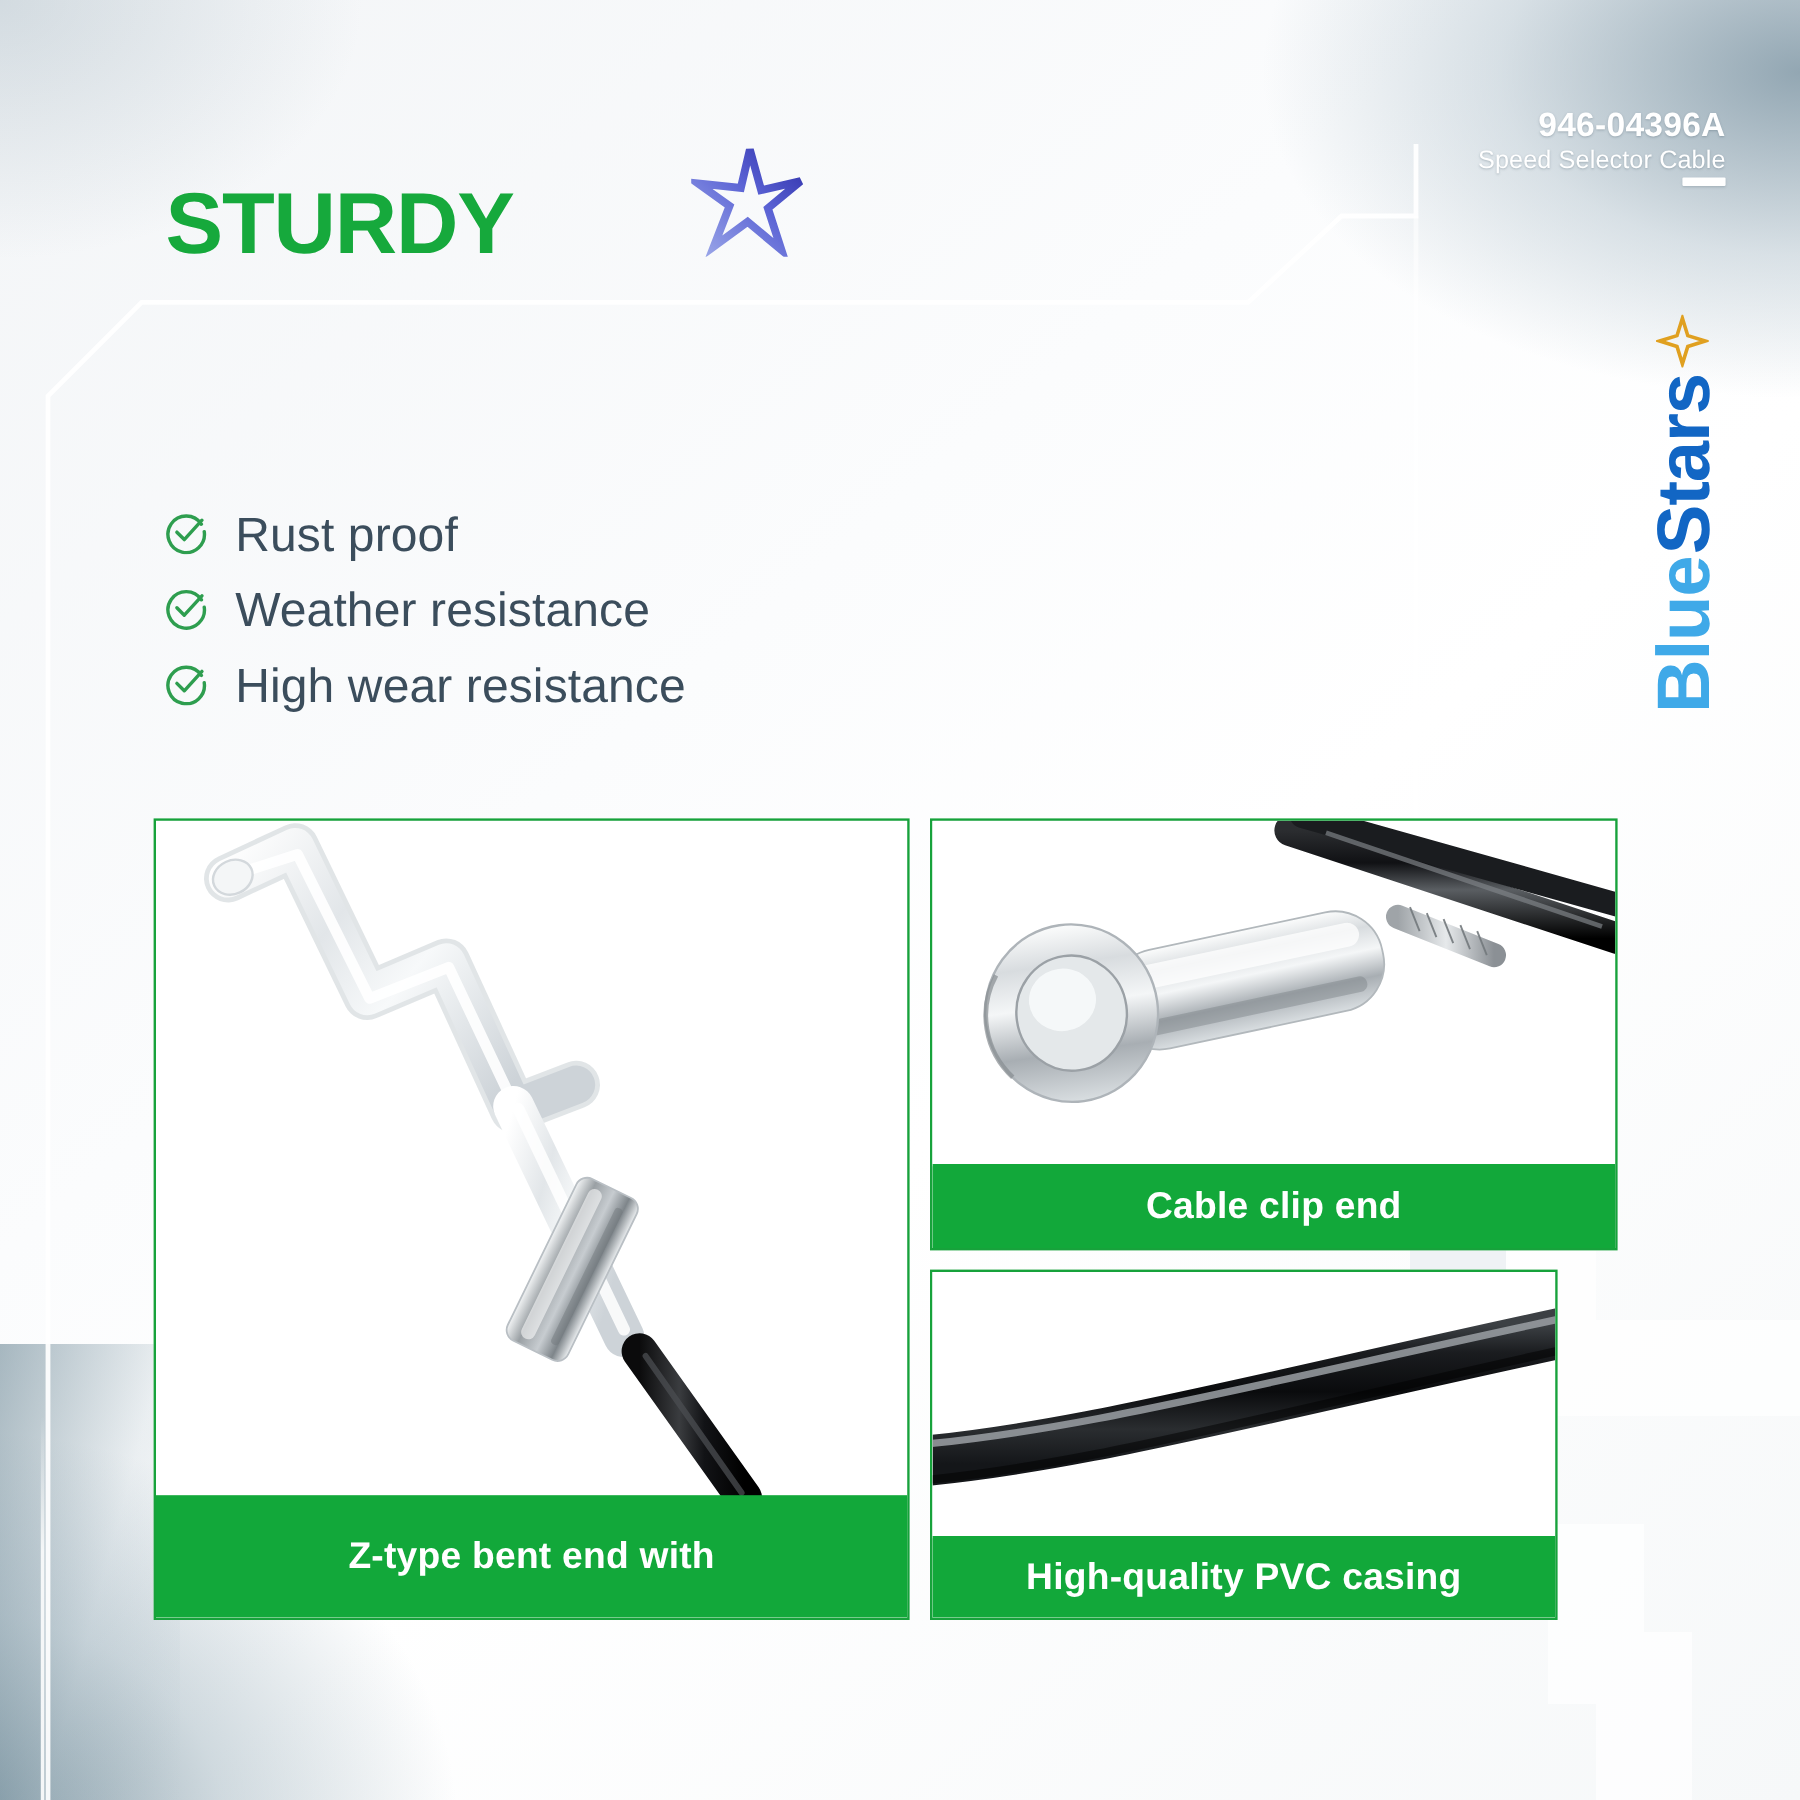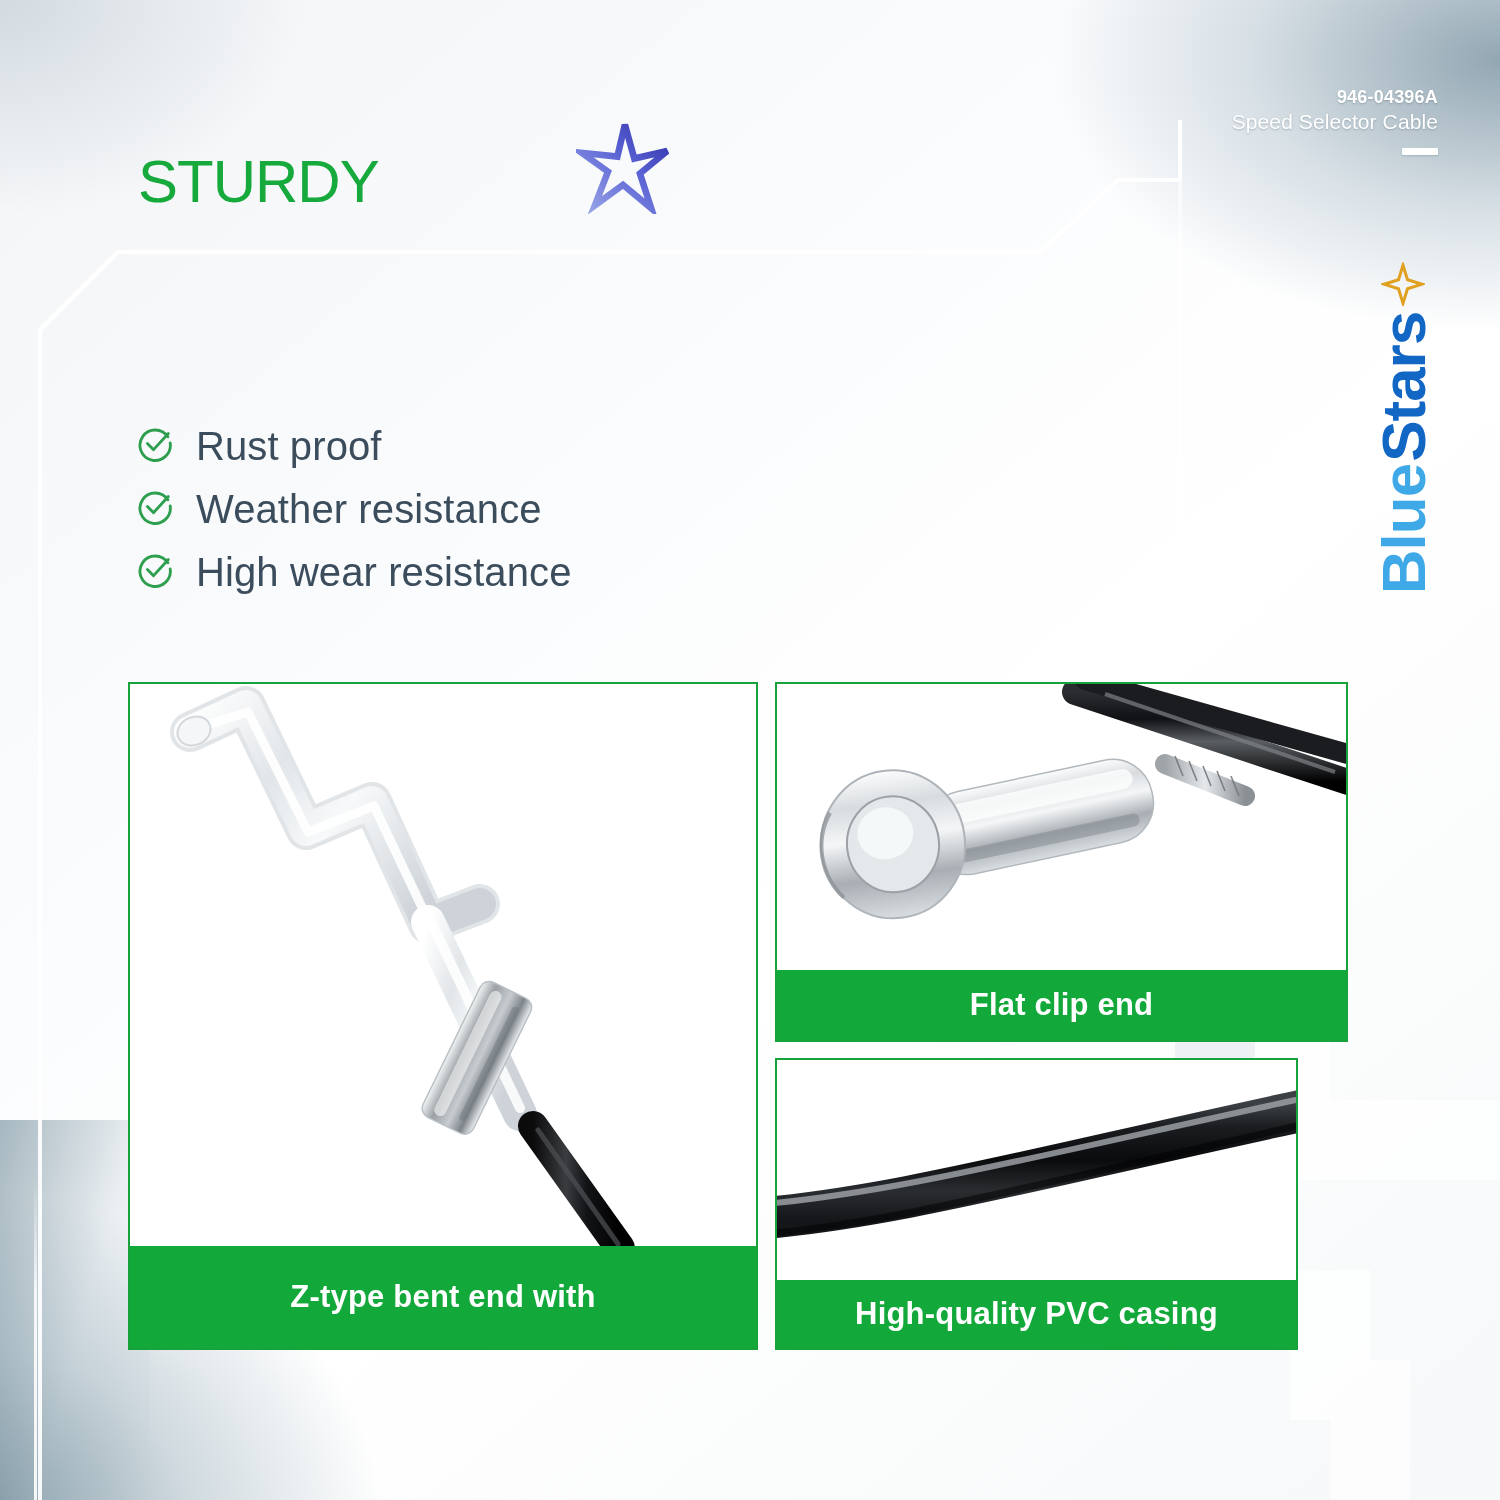--- a/index.html
+++ b/index.html
@@ -38,21 +38,21 @@
   
   .deco-watermark { position:absolute; right:0; bottom:0; width:420px; height:700px; pointer-events:none; opacity:1; }
 
   
   .header-meta {
     position:absolute; right:62px; top:86px;
     text-align:right; color:#ffffff;
     text-shadow:0 1px 2px rgba(70,90,102,0.35);
   }
   .header-meta .code {
-    font-size:18px; font-weight:bold; letter-spacing:0.2px; line-height:1.25;
+    font-size:28px; font-weight:bold; letter-spacing:0.2px; line-height:1.25;
   }
   .header-meta .name {
     font-size:21px; font-weight:normal; letter-spacing:0.1px; line-height:1.25;
   }
   .header-dash {
     position:absolute; right:62px; top:148px;
     width:36px; height:7px; background:#ffffff; border-radius:1px;
     box-shadow:0 1px 2px rgba(70,90,102,0.25);
   }
 
@@ -72,21 +72,21 @@
   }
   .brand-blue  { color:#3FA9E8; }
   .brand-stars { color:#1266C4; }
   .brand-spark { margin-left:4px; display:inline-block; }
 
   
   .headline {
     position:absolute; left:138px; top:152px;
     width:960px;
     color:#16A93C;
-    font-size:60px; font-weight:normal;
+    font-size:72px; font-weight:bold;
     line-height:0.99;
     letter-spacing:-1px;
   }
   .headline .l2 { display:block; }
   .deco-star {
     position:absolute; left:576px; top:118px; width:94px; height:96px;
     pointer-events:none;
   }
 
   
@@ -318,21 +318,21 @@
         </g>
 
         <g transform="rotate(-8 120 160)">
           <ellipse cx="118" cy="160" rx="72" ry="74" fill="url(#clipG)" stroke="#aeb4b9" stroke-width="2"></ellipse>
           <ellipse cx="118" cy="160" rx="46" ry="48" fill="#e4e8ea" stroke="#9ba1a6" stroke-width="2"></ellipse>
           <ellipse cx="112" cy="148" rx="28" ry="26" fill="#f8fafb" opacity="0.85"></ellipse>
           <path d="M60 120 A70 70 0 0 0 62 206" fill="none" stroke="#878d92" stroke-width="4" opacity="0.7"></path>
         </g>
       </svg>
     </div>
-    <div class="card-caption">Flat clip end</div>
+    <div class="card-caption">Cable clip end</div>
   </div>
 
   <div class="card" id="card-pvc">
     <div class="card-photo">
       <svg class="photo-svg" viewBox="0 0 573 222" preserveAspectRatio="xMidYMid slice">
         <rect width="573" height="222" fill="#ffffff"></rect>
         <defs>
           <linearGradient id="pvcG" x1="0%" y1="0%" x2="0%" y2="100%">
             <stop offset="0%" stop-color="#3c4044"></stop>
             <stop offset="20%" stop-color="#1a1c1f"></stop>

